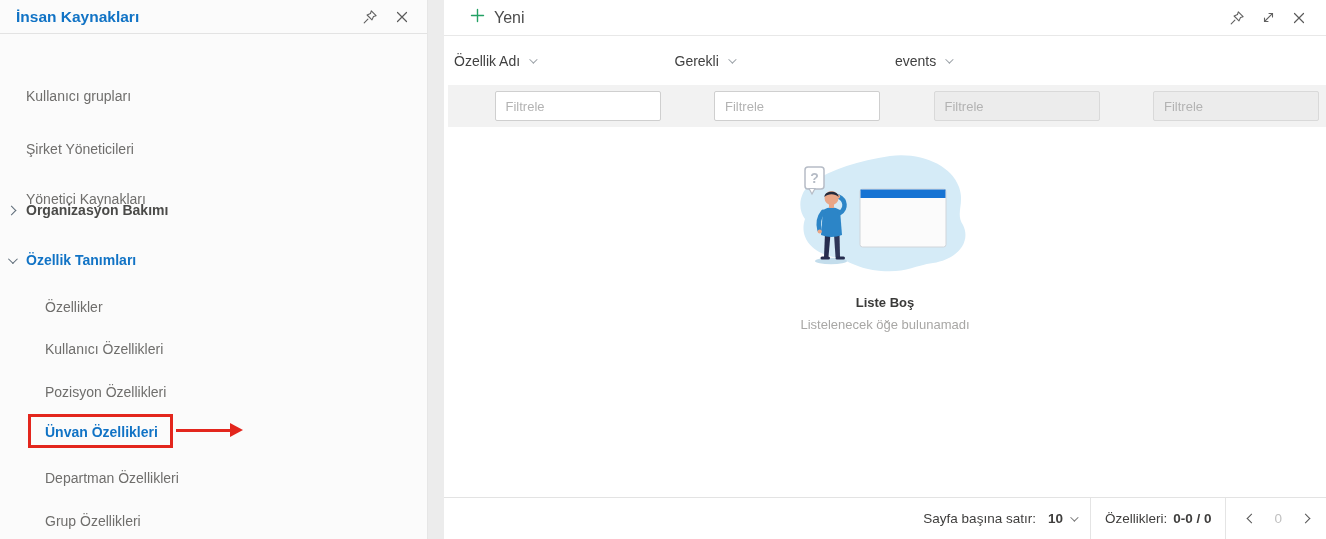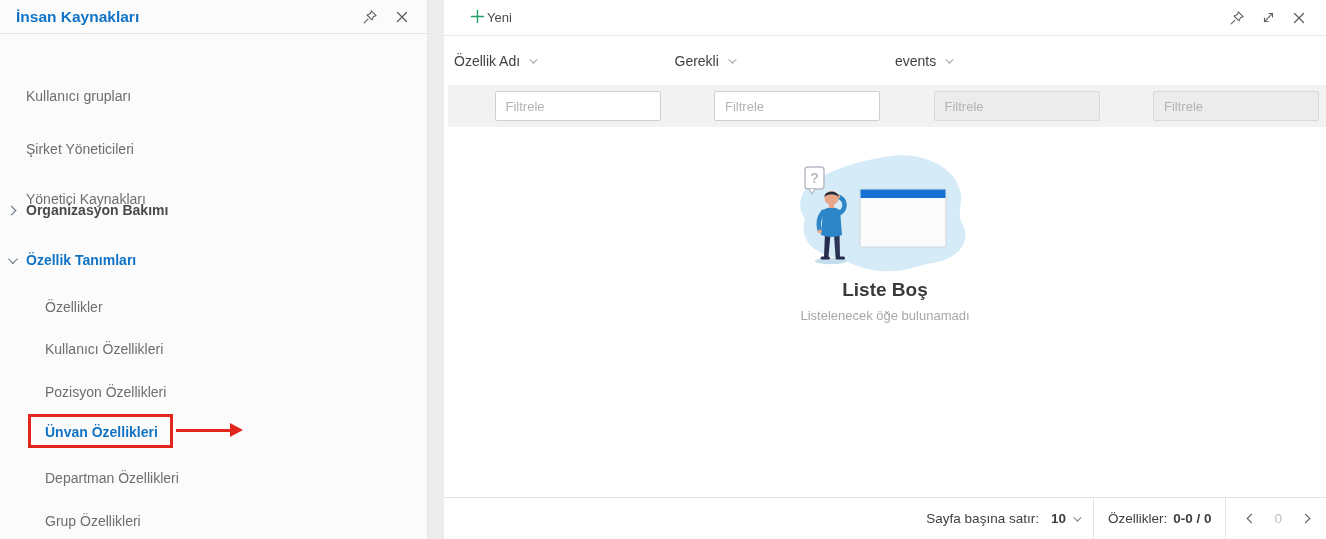--- a/index.html
+++ b/index.html
@@ -75,22 +75,22 @@
   .main {
     position:absolute; left:444px; top:0; width:882px; height:539px;
     background:#ffffff;
   }
   .toolbar {
     position:absolute; top:0; left:0; right:0; height:36px;
     display:flex; align-items:center; padding:0 18px 0 26px;
     border-bottom:1px solid #e8e8e8;
   }
   .new-btn {
-    display:inline-flex; align-items:center; gap:2px; cursor:pointer;
-    background:none; border:none; font:inherit; font-size:13px; color:#4c4c4c;
+    display:inline-flex; align-items:center; gap:9px; cursor:pointer;
+    background:none; border:none; font:inherit; font-size:16px; color:#4c4c4c;
   }
   .toolbar-right { margin-left:auto; display:flex; align-items:center; gap:13px; }
 
   .headers {
     position:absolute; top:36px; left:0; right:0; height:49px;
     display:grid; grid-template-columns:repeat(4,1fr); align-items:center;
   }
   .hcell { display:flex; align-items:center; padding-left:10px; cursor:pointer; }
   .hcell .hlabel { font-size:14px; color:#414141; }
   .hcell .chev { width:6px; height:6px; color:#9aa0a6; margin-left:9px; transform:rotate(45deg) translateY(-2px); }
@@ -107,21 +107,21 @@
     padding:0 10px; outline:none;
   }
   .filter-input::placeholder { color:#b3b3b3; opacity:1; }
   .filter-input:disabled { background:#ececec; border-color:#d9d9d9; }
 
   .content {
     position:absolute; top:127px; left:0; right:0; bottom:42px;
     background:#fff; display:flex; flex-direction:column; align-items:center;
     padding-top:22px;
   }
-  .empty-title { margin-top:0; font-size:19px; font-weight:700; color:#3a3a39;text-align:right; }
+  .empty-title { margin-top:16px; font-size:13px; font-weight:700; color:#3a3a39;text-align:right; }
   .empty-sub { margin-top:7px; font-size:13px; color:#a8a7a5; }
 
   .footer {
     position:absolute; bottom:0; left:0; right:0; height:42px;
     border-top:1px solid #e3e3e3; background:#fff;
     display:flex; align-items:center; justify-content:flex-end;
     font-size:13.5px; color:#3f3e3d; padding-right:10px;
   }
   .fsep { width:1px; align-self:stretch; background:#e4e4e4; margin:0 14px; }
   .rpp-value { font-weight:700; margin-left:12px; display:inline-flex; align-items:center; cursor:pointer; }
@@ -271,21 +271,21 @@
     <div class="empty-sub">Listelenecek öğe bulunamadı</div>
   </div>
 
   <div class="footer">
     <span>Sayfa başına satır:</span>
     <span class="rpp-value">
       <span>10</span>
       <span class="chev"></span>
     </span>
     <span class="fsep"></span>
-    <span class="shown-label">Özellikler:</span>
+    <span class="shown-label">Özellikleri:</span>
     <span class="shown-value">0-0 / 0</span>
     <span class="fsep"></span>
     <span class="pager">
       <span class="pg-btn">
           <span class="chev left"></span>
         </span>
       <span class="pg-num">0</span>
       <span class="pg-btn">
           <span class="chev rightp"></span>
         </span>

